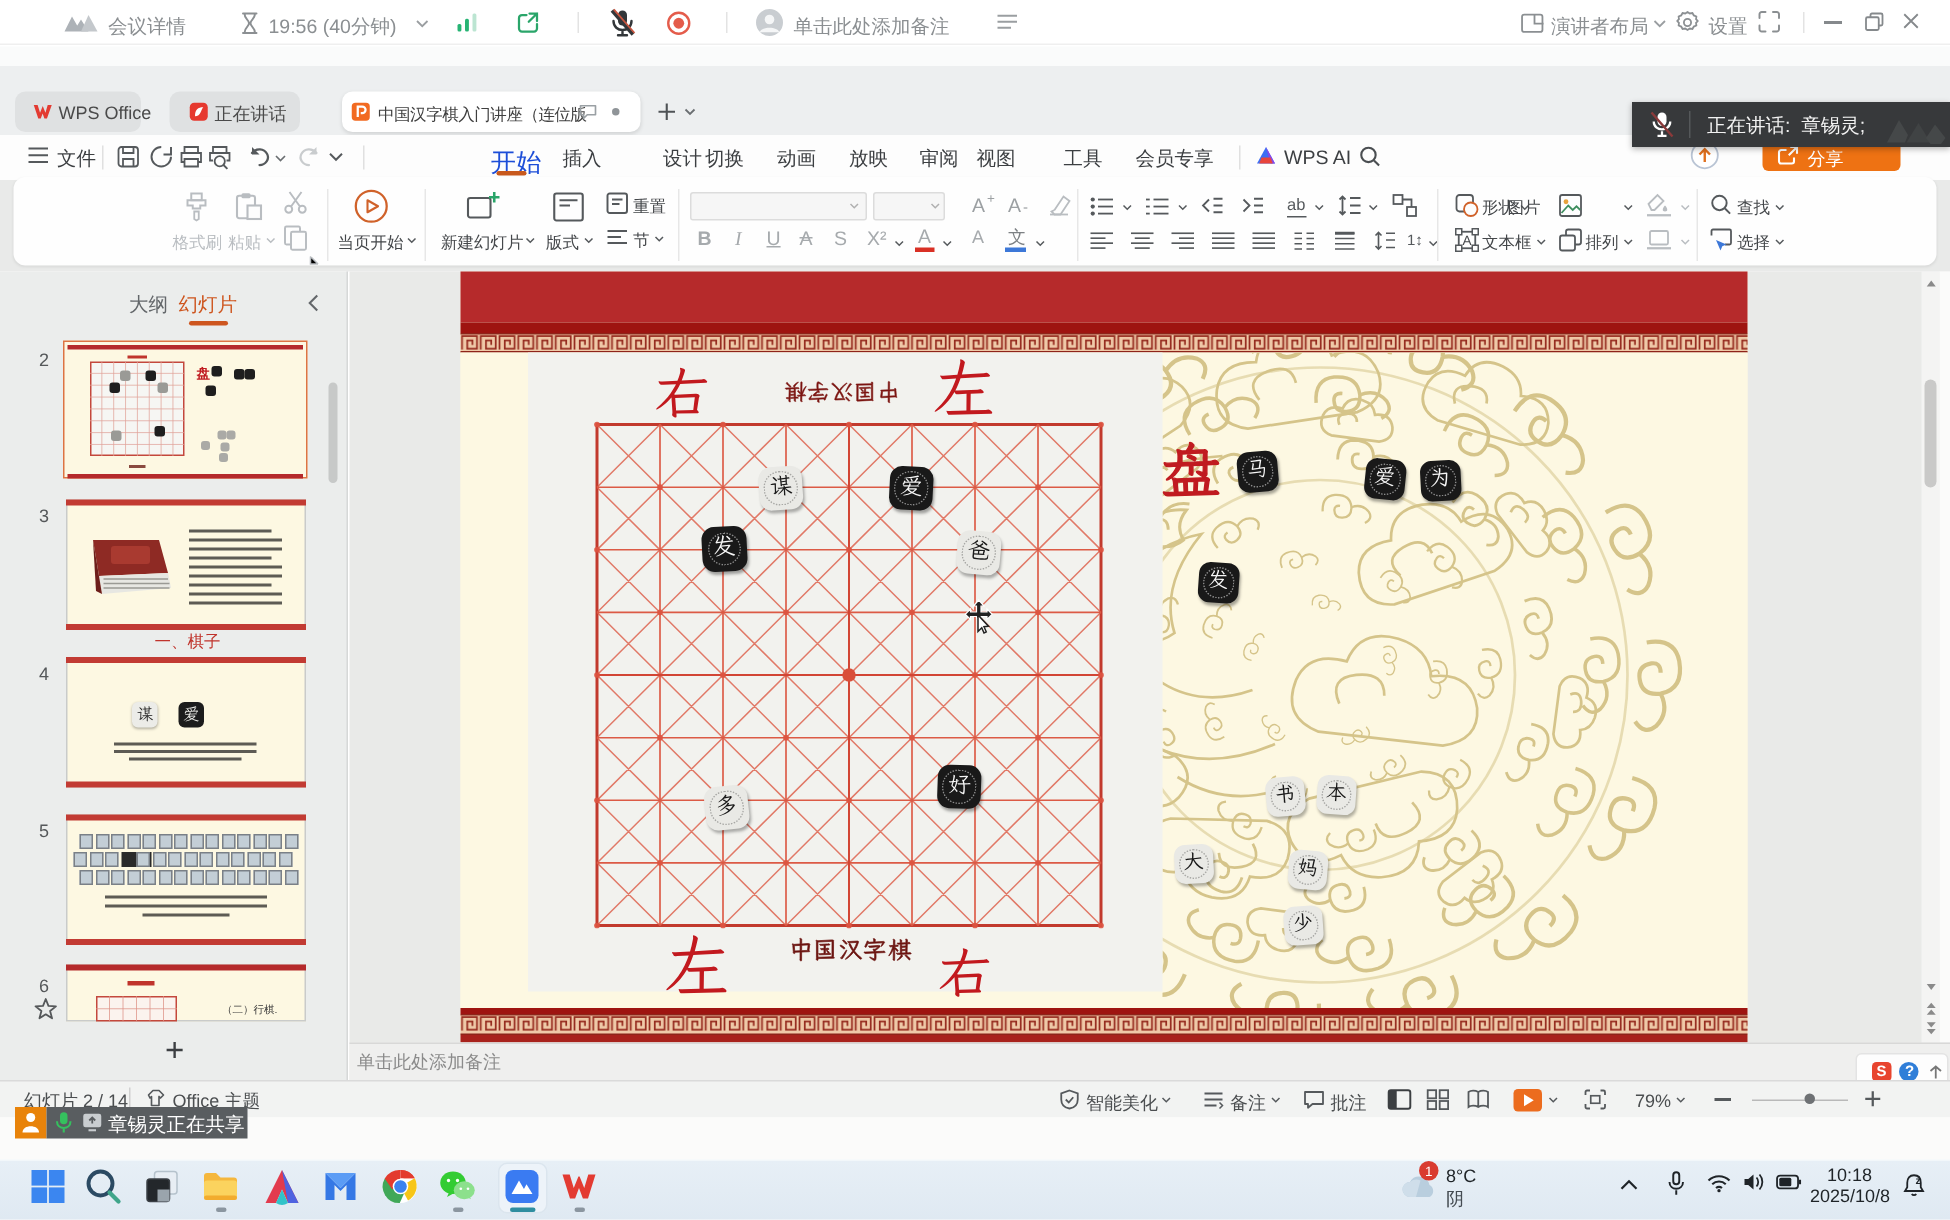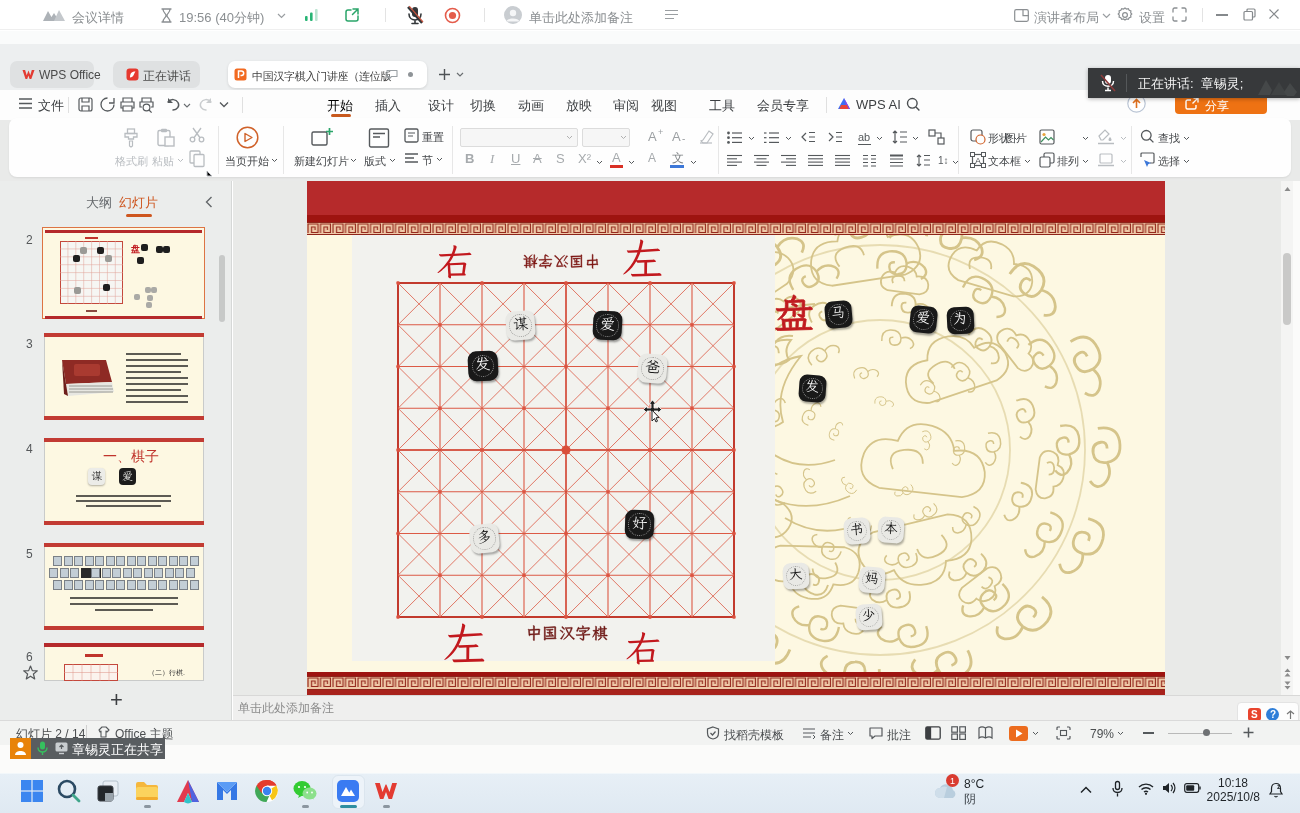--- a/index.html
+++ b/index.html
@@ -134,23 +134,23 @@
     <path d="M1 1 L4 4 L7 1" stroke="#6a6e71" stroke-width="1.1" fill="none"></path>
   </svg>
 <svg style="left:198px;top:97px" width="16" height="15" viewBox="0 0 16 15">
     <path d="M13 5 C10 1.5 5 2 3 5.5 C1 9 4 13 8 13" stroke="#c9ccce" stroke-width="1.5" fill="none" stroke-linecap="round"></path>
     <path d="M13 1 v5 h-5" fill="#c9ccce"></path>
   </svg>
 <svg style="left:219px;top:101px" width="10" height="7" viewBox="0 0 10 7">
     <path d="M1 1.5 L5 5.5 L9 1.5" stroke="#55595c" stroke-width="1.3" fill="none"></path>
   </svg>
 <div class="a" style="left:242px;top:97px;width:1px;height:16px;background:#e0e0e0"></div>
-<div class="t" style="left:327px;top:97px;font-size:13px;color:#000000">开始</div>
+<div class="t" style="left:327px;top:97px;font-size:17px;color:#1d4ed8">开始</div>
 <div class="t" style="left:375px;top:97px;font-size:13px;color:#3c3f42">插入</div>
-<div class="t" style="left:428px;top:97px;font-size:13px;color:#3c3f42">设计</div>
+<div class="t" style="left:442px;top:97px;font-size:13px;color:#3c3f42">设计</div>
 <div class="t" style="left:470px;top:97px;font-size:13px;color:#3c3f42">切换</div>
 <div class="t" style="left:518px;top:97px;font-size:13px;color:#3c3f42">动画</div>
 <div class="t" style="left:566px;top:97px;font-size:13px;color:#3c3f42">放映</div>
 <div class="t" style="left:613px;top:97px;font-size:13px;color:#3c3f42">审阅</div>
 <div class="t" style="left:651px;top:97px;font-size:13px;color:#3c3f42">视图</div>
 <div class="t" style="left:709px;top:97px;font-size:13px;color:#3c3f42">工具</div>
 <div class="t" style="left:757px;top:97px;font-size:13px;color:#3c3f42">会员专享</div>
 <div class="a" style="left:331px;top:114px;width:20px;height:3px;border-radius:2px;background:#c8591d"></div>
 <div class="a" style="left:826px;top:97px;width:1px;height:16px;background:#e0e0e0"></div>
 <svg style="left:837px;top:97px" width="14" height="14" viewBox="0 0 14 14">
@@ -494,21 +494,21 @@
 <div class="a" style="left:126px;top:371px;width:55px;height:2px;background:#5d5b54"></div>
 <div class="a" style="left:126px;top:377px;width:62px;height:2px;background:#5d5b54"></div>
 <div class="a" style="left:126px;top:383px;width:62px;height:2px;background:#5d5b54"></div>
 <div class="a" style="left:126px;top:389px;width:55px;height:2px;background:#5d5b54"></div>
 <div class="a" style="left:126px;top:395px;width:62px;height:2px;background:#5d5b54"></div>
 <div class="a" style="left:126px;top:401px;width:62px;height:2px;background:#5d5b54"></div>
 <div class="t" style="left:26px;top:442px;font-size:12px;color:#55585a">4</div>
 <div class="a" style="left:44px;top:438px;width:160px;height:87px;background:#fdf8e2;border:1px solid #c9cbca"></div>
 <div class="a" style="left:44px;top:438px;width:160px;height:4px;background:#c23b33"></div>
 <div class="a" style="left:44px;top:521px;width:160px;height:4px;background:#c23b33"></div>
-<div class="t" style="left:103px;top:448px;font-size:14px;color:#c0342c">一、棋子</div>
+<div class="t" style="left:103px;top:420px;font-size:11px;color:#c0342c">一、棋子</div>
 <div class="a" style="left:88px;top:468px;width:17px;height:17px;border-radius:4px;background:#ecece8;box-shadow:0 1px 2px rgba(0,0,0,0.3)"></div>
 <div class="a" style="left:119px;top:468px;width:17px;height:17px;border-radius:4px;background:#1c1c1c"></div>
 <svg style="position:absolute;left:91px;top:471px;width:11px;height:11px;overflow:visible" viewBox="0 -800 1000 1000">
     <g>
       <path transform="scale(1,-1)" d="M238 414 226 66Q200 55 182 52Q164 48 164 43Q165 37 178 24Q190 10 206 -1Q222 -12 232 -10Q243 -9 266 6Q289 20 340 80Q391 139 408 158Q424 177 424 183Q423 189 412 188Q401 188 350 148Q300 108 283 96L295 421L301 427Q308 433 308 444Q308 454 293 464Q278 475 270 475L116 457Q112 456 108 456H96Q87 456 63 460Q57 460 57 450Q57 440 73 421Q89 402 114 402H124Q128 402 134 403ZM381 673Q375 673 375 668Q375 653 395 632Q401 625 406 621Q412 617 431 617Q450 617 471 619L492 620L500 413V401Q500 373 496 355Q496 342 513 332Q530 322 545 322Q560 322 560 340V343L559 360L785 370Q797 371 805 373Q813 375 813 385Q813 395 783 422L792 637L900 643Q921 645 921 657Q921 663 911 673Q901 683 888 691Q874 699 866 699Q857 699 846 696Q834 692 802 690H794L798 780Q798 803 755 810Q740 812 732 812Q724 812 724 806Q724 800 732 788Q739 775 739 753L737 686L546 675L542 766Q542 786 511 794Q491 800 482 800Q472 800 472 795Q472 790 478 777Q485 764 487 741L490 672L443 669L423 668Q413 668 381 673ZM735 634 732 554 551 546 548 623ZM731 505 728 420 557 412 554 497ZM624 24Q626 -17 622 -38Q617 -58 617 -64Q617 -81 644 -95Q657 -102 666 -102Q682 -102 682 -76V137Q682 152 680 172Q678 192 679 192Q714 151 789 88Q929 -29 954 -29Q969 -29 989 -2Q996 8 996 12Q996 17 978 28Q823 117 704 225L952 236H954Q967 238 967 248Q967 255 958 266Q949 276 937 284Q925 292 918 292Q911 292 899 288Q887 285 862 283L682 275V329Q682 347 644 352Q630 354 621 354Q612 354 612 348Q612 341 620 331Q627 321 627 296V273L425 264H415Q392 264 382 267Q372 270 368 270Q363 270 363 259Q363 248 383 228L392 220Q401 212 416 212Q431 212 451 214L598 220Q481 78 393 14Q353 -15 353 -24Q353 -32 361 -32Q391 -32 485 36Q579 104 629 186Q630 186 628 168Q626 149 626 135V65Q626 24 624 24ZM291 581Q309 556 320 556Q331 556 345 569Q359 582 359 591Q359 600 345 618Q331 635 310 658Q289 681 266 702Q243 724 226 738Q208 753 198 753Q189 753 181 741Q173 729 173 722Q173 716 184 705Q240 651 291 581Z" fill="#2a2a2a"></path>
     </g>
   </svg>
 <svg style="position:absolute;left:122px;top:471px;width:11px;height:11px;overflow:visible" viewBox="0 -800 1000 1000">
     <g>
       <path transform="scale(1,-1)" d="M193 658H201Q490 680 792 746Q808 750 808 762Q805 784 786 804Q768 825 762 825Q757 825 750 817Q742 804 717 797Q515 740 199 690Q154 683 154 670Q155 657 193 658ZM679 543 695 561Q719 587 748 626Q777 666 776 677Q776 688 753 702Q730 715 713 715Q706 714 706 696Q701 658 618 538L581 536L219 511L222 527Q223 531 224 534Q226 536 226 543Q226 550 210 556Q193 561 179 559Q166 559 163 538Q149 468 109 414Q104 407 104 399Q104 391 120 380Q137 369 146 369Q156 369 162 375Q167 381 181 406Q195 432 204 460L825 500Q817 482 796 453Q775 424 775 412Q775 386 828 430Q862 458 899 504Q904 509 910 513Q917 517 916 527Q916 537 901 548Q886 558 878 558Q869 557 856 555ZM470 682H469Q468 682 461 680Q436 674 436 662Q436 657 440 648Q468 608 486 553Q491 538 503 538Q515 538 530 546Q546 554 546 562Q546 569 537 589Q491 682 470 682ZM318 534Q329 520 340 520Q352 520 364 532Q375 545 375 551Q375 557 365 570Q355 582 339 598Q323 614 308 628Q293 643 284 651Q274 659 266 659Q257 659 246 650Q235 642 235 636Q235 629 238 626Q241 623 242 620Q281 585 318 534ZM454 361Q464 396 467 419Q467 436 447 446Q427 457 404 456Q382 454 394 431Q399 422 399 410Q398 398 384 358L194 348H179Q154 348 143 350Q132 353 130 353H125Q122 353 131 333Q148 299 188 299L218 300L365 307Q363 301 322 231Q245 99 64 -21Q41 -36 41 -46Q40 -62 75 -45Q225 21 332 146L334 151Q376 114 447 71Q466 61 484 51Q371 -16 187 -69Q160 -77 160 -90Q158 -103 176 -103Q179 -103 210 -98Q379 -70 541 22Q700 -54 887 -102Q915 -105 941 -77Q954 -64 954 -56Q954 -48 927 -43Q752 -10 596 58Q667 108 735 186L746 197Q752 202 752 215Q752 228 740 240Q729 251 711 251H702L396 236Q416 270 432 310L823 329Q848 331 848 343Q848 361 807 378Q792 385 786 385Q779 385 762 381Q745 377 719 375ZM541 85Q440 140 391 179H402L666 195Q619 142 541 85Z" fill="#e8e8e4"></path>
@@ -1203,21 +1203,21 @@
 <div class="t" style="left:16px;top:726px;font-size:12px;color:#4b4e50">幻灯片 2 / 14</div>
 <div class="a" style="left:86px;top:725px;width:1px;height:15px;background:#d0d0d0"></div>
 <svg style="left:97px;top:726px" width="14" height="13" viewBox="0 0 14 13">
 <path d="M2 4 L5 1 h4 l3 3 -2 2 -1 -1 v6 H4 V5 L3 6 Z" stroke="#55595c" stroke-width="1.1" fill="none" stroke-linejoin="round"></path>
   </svg>
 <div class="t" style="left:115px;top:726px;font-size:12px;color:#4b4e50">Office 主题</div>
 <svg style="left:706px;top:726px" width="14" height="14" viewBox="0 0 14 14">
 <path d="M7 1 L12.5 3 V7 C12.5 10.5 10 12.5 7 13 C4 12.5 1.5 10.5 1.5 7 V3 Z" stroke="#55595c" stroke-width="1.2" fill="none"></path>
     <path d="M4.5 7 l2 2 3 -3.5" stroke="#55595c" stroke-width="1.2" fill="none"></path>
   </svg>
-<div class="t" style="left:724px;top:727px;font-size:12px;color:#4b4e50">找稻壳模板</div>
+<div class="t" style="left:724px;top:727px;font-size:12px;color:#4b4e50">智能美化</div>
 <svg style="left:774px;top:731px" width="7" height="5" viewBox="0 0 7 5">
     <path d="M1 1 L3.5 3.5 L6 1" stroke="#55595c" stroke-width="1" fill="none"></path>
   </svg>
 <svg style="left:802px;top:727px" width="14" height="12" viewBox="0 0 14 12">
     <path d="M1 2 h12 M1 6 h12 M1 10 h8" stroke="#55595c" stroke-width="1.2"></path>
     <path d="M11 8 l2 2 -2 2" stroke="#55595c" stroke-width="1" fill="none"></path>
   </svg>
 <div class="t" style="left:820px;top:727px;font-size:12px;color:#4b4e50">备注</div>
 <svg style="left:847px;top:731px" width="7" height="5" viewBox="0 0 7 5">
     <path d="M1 1 L3.5 3.5 L6 1" stroke="#55595c" stroke-width="1" fill="none"></path>

